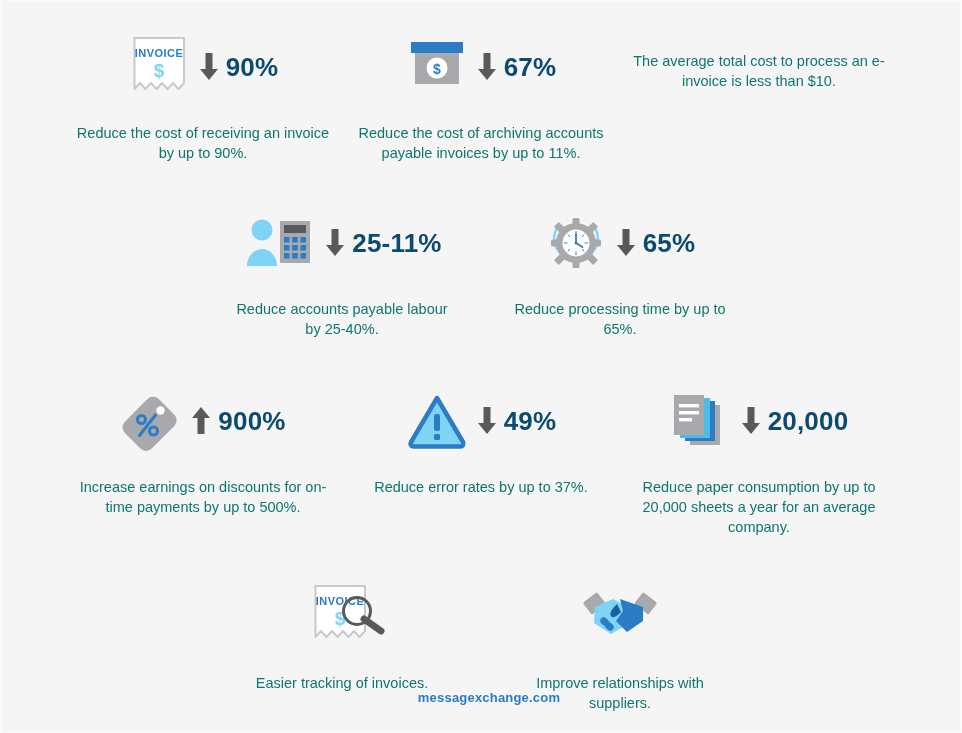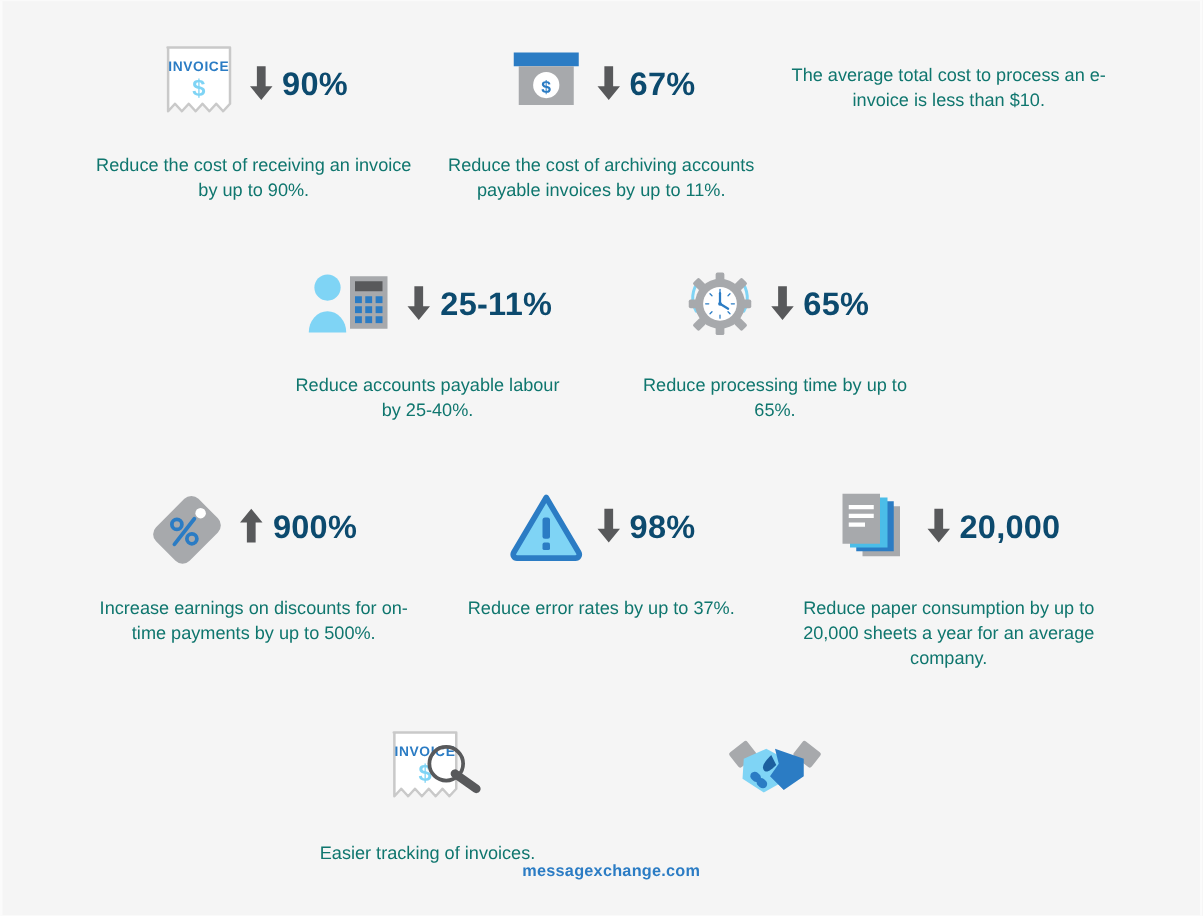--- a/index.html
+++ b/index.html
@@ -278,21 +278,21 @@
               <path d="M29 3 L55 47 a3 3 0 0 1 -2.6 4.5 H5.6 A3 3 0 0 1 3 47 Z" fill="#7fd4f5" stroke="#2b7cc4" stroke-width="4.5" stroke-linejoin="round"></path>
               <rect x="26" y="19" width="6" height="17" rx="2" fill="#2b7cc4"></rect>
               <rect x="26" y="39" width="6" height="6" rx="1.5" fill="#2b7cc4"></rect>
             </svg>
           </span>
           <span class="arrow">
             <svg width="18" height="28" viewBox="0 0 18 28">
               <path d="M5.5 0 H12.5 V16 H18 L9 27 L0 16 H5.5 Z" fill="#58595b"></path>
             </svg>
           </span>
-          <span class="stat">98%</span>
+          <span class="stat">49%</span>
         </div>
         <div class="caption narrow">Reduce error rates by up to 37%.</div>
       </div>
 
       <div class="cell w3">
         <div class="headline">
           <span class="icon-wrap docs">
             <svg width="58" height="56" viewBox="0 0 58 56">
               <rect x="18" y="12" width="30" height="40" fill="#a7a9ac"></rect>
               <rect x="13" y="8" width="30" height="40" fill="#2b7cc4"></rect>
@@ -343,20 +343,21 @@
               <path d="M12 22 L30 14 L45 22 L44 40 L28 49 L11 38 Z" fill="#7fd4f5"></path>
               <path d="M37 14 L60 22 L60 36 L44 47 L33 36 L40 26 Z" fill="#2b7cc4"></path>
               <path d="M34 19 C29 24 26 28 28 31 C30 34 34 31 38 27 Z" fill="#1c5f9e"></path>
               <g fill="#2b7cc4">
                 <rect x="17" y="33" width="9" height="7" rx="3.5" transform="rotate(42 21.5 36.5)"></rect>
                 <rect x="22" y="38" width="9" height="7" rx="3.5" transform="rotate(42 26.5 41.5)"></rect>
               </g>
             </svg>
           </span>
         </div>
+        <div class="caption narrow">Improve relationships with suppliers.</div>
       </div>
 
     </div>
 
   </div>
 
   <div class="footer">
     <a class="footer-link" href="#">messagexchange.com</a>
   </div>
 

